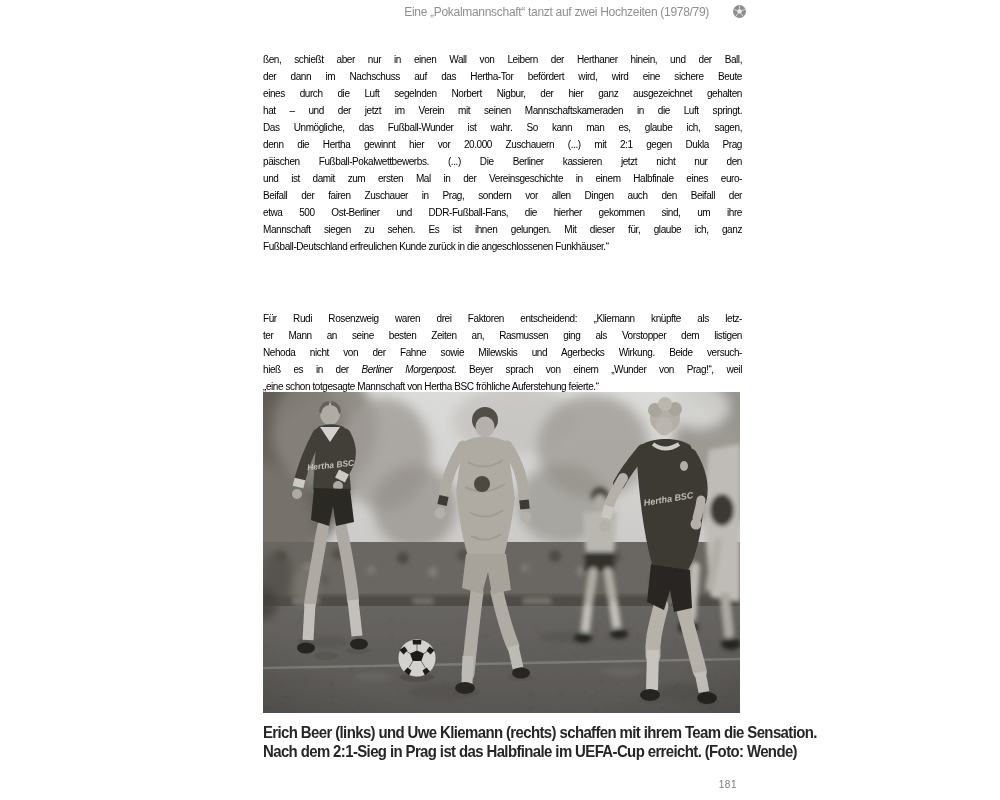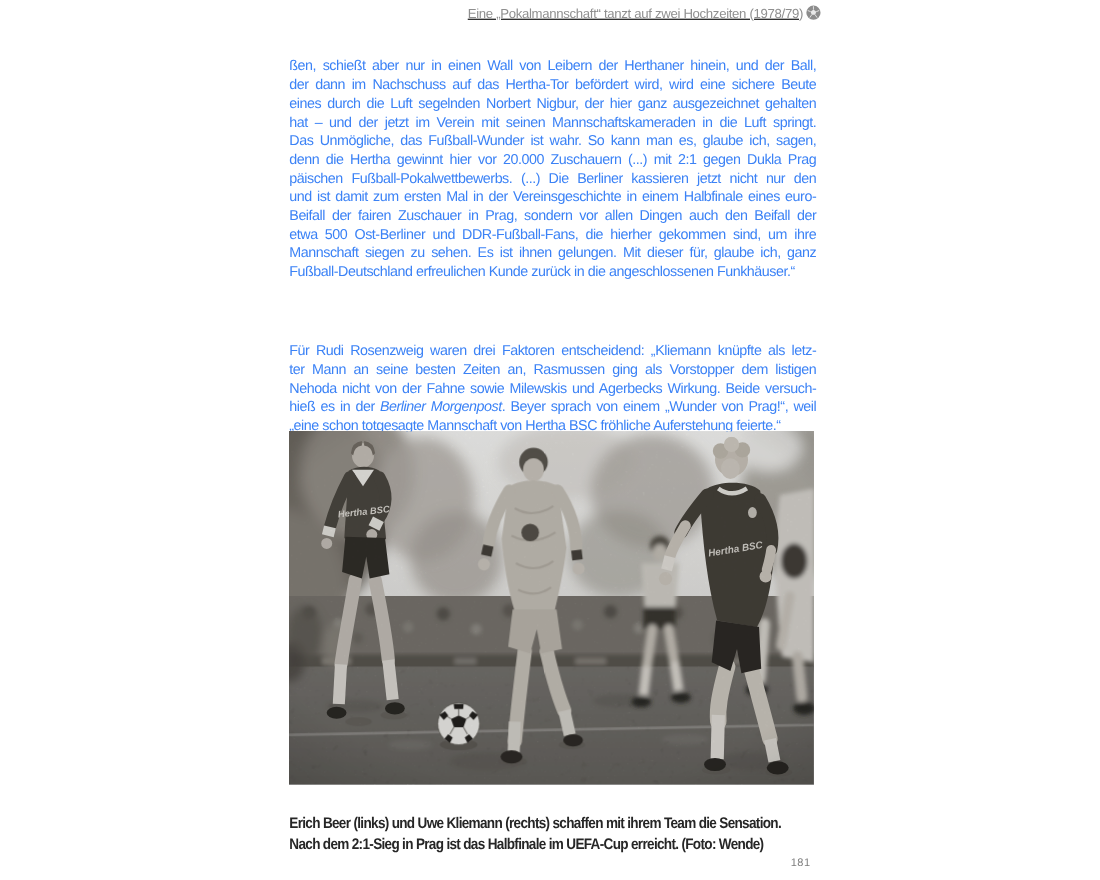--- a/index.html
+++ b/index.html
@@ -1,39 +1,39 @@
 <!DOCTYPE html>
 <html><head>
 <meta charset="utf-8">
 <style>
   html,body{margin:0;padding:0;background:#ffffff;}
   .page{position:relative;width:1000px;height:800px;background:#ffffff;overflow:hidden;
         font-family:"Liberation Sans","DejaVu Sans",sans-serif;}
 
   
   .runhead{position:absolute;top:4px;left:255px;width:492px;display:flex;
-           justify-content:flex-end;align-items:center;gap:2px;text-decoration:underline;}
+           justify-content:flex-end;align-items:center;gap:23px;}
   .runhead .rh-text{font-size:12px;letter-spacing:-0.3px;color:#8f8f8f;}
 
   
-  .bodycol{position:absolute;left:263px;width:479px;color:#3b82f6;
-           font-size:13px;letter-spacing:-0.42px;}
+  .bodycol{position:absolute;left:263px;width:479px;color:#000000;
+           font-size:10px;letter-spacing:-0.42px;}
   #para1{top:51px;}
   #para2{top:270px;margin-top:40px;}
   .tline{line-height:17px;height:17px;text-align:justify;text-align-last:justify;
          white-space:nowrap;overflow:visible;}
   .tline-end{text-align-last:left;}
   .italic{font-style:italic;}
 
   
   .photo{position:absolute;left:263px;top:392px;width:477px;height:321px;}
 
   
   .caption{position:absolute;left:263px;top:723px;color:#262626;font-weight:700;
-           font-size:14px;letter-spacing:-0.7px;margin-top:16px;}
+           font-size:17px;letter-spacing:-0.7px;}
   .caption .cline{line-height:19px;height:19px;white-space:nowrap;transform:scaleX(0.88);
                   transform-origin:left center;}
 
   
   .folio{position:absolute;top:779px;right:263px;font-size:10px;color:#7d7d7d;
          letter-spacing:0.5px;}
 </style>
 </head>
 <body>
 

